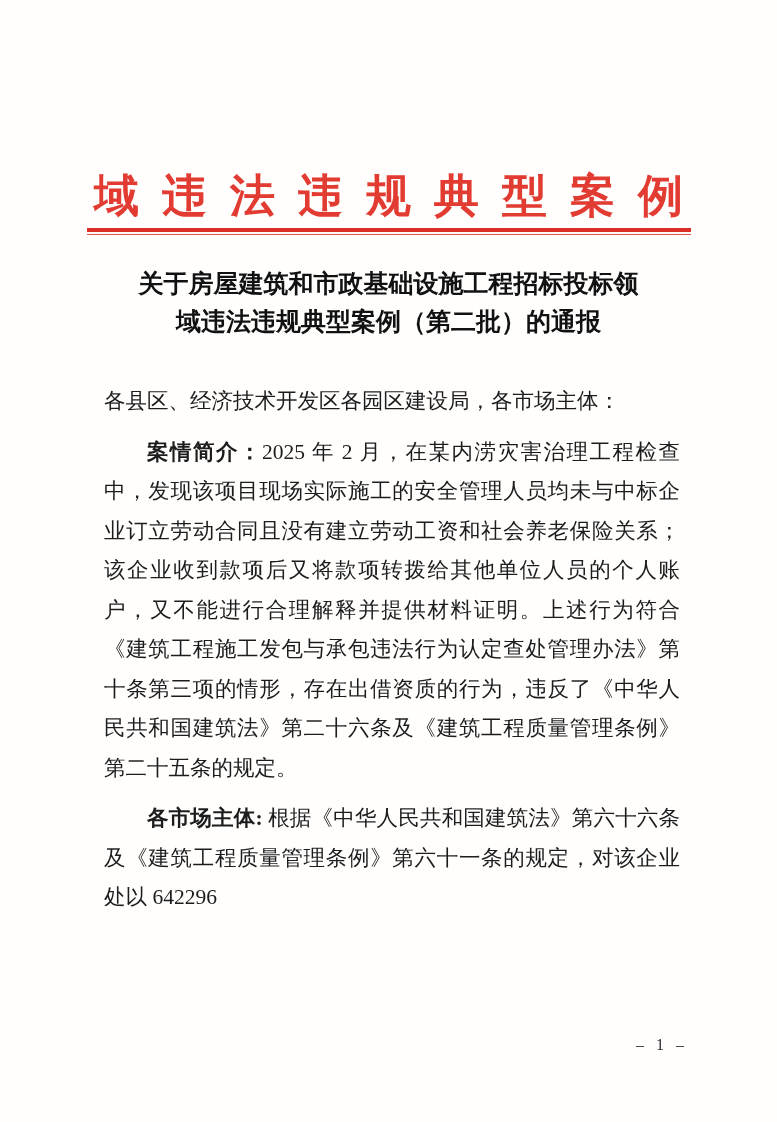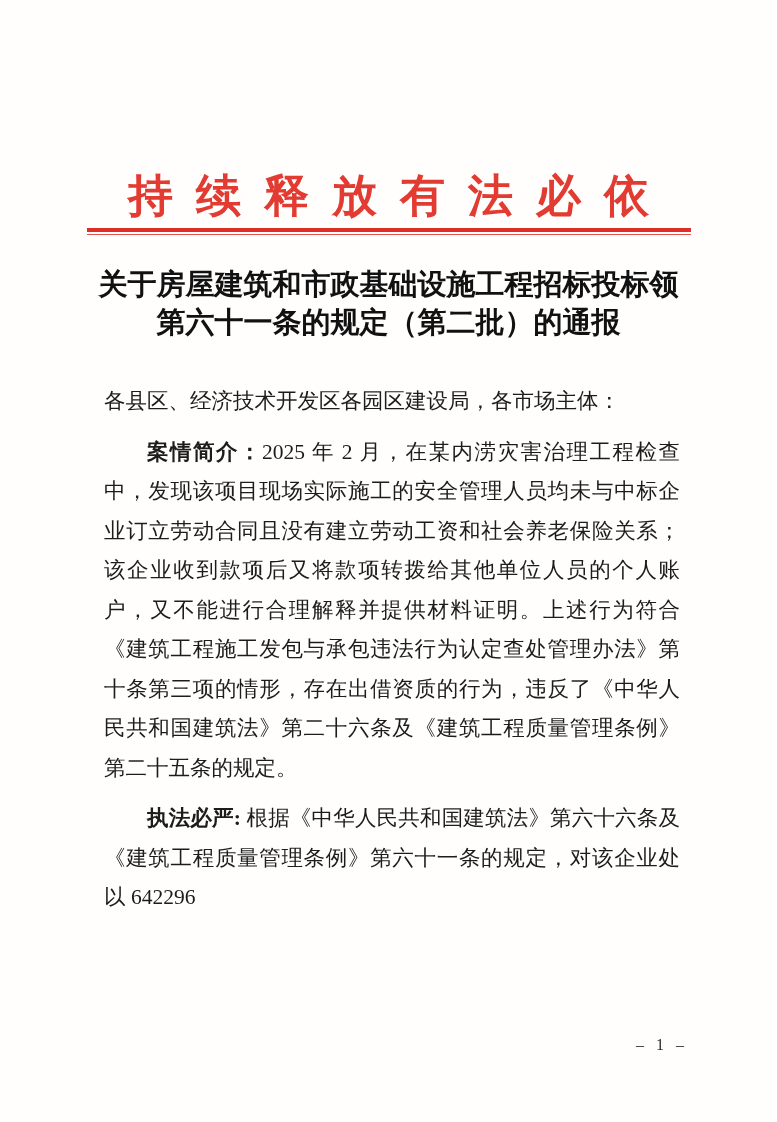--- a/index.html
+++ b/index.html
@@ -40,21 +40,21 @@
   }
   .divider .rule-thin {
     height: 1.5px;
     margin-top: 2px;
     background: #e4554d;
   }
   
   .title {
     margin: 30px 0 0 0;
     padding: 0;
-    font-size: 29px;
+    font-size: 25px;
     line-height: 38px;
     font-weight: 700;
     text-align: center;
     color: #111111;
   }
   
   .body {
     margin-top: 41px;
     padding: 0 86px 0 93px;
     font-size: 21.5px;
@@ -81,33 +81,33 @@
     letter-spacing: 4px;
     color: #2a2a30;
     white-space: nowrap;
   }
 </style>
 </head>
 <body>
 
 <div class="page">
 
-  <div class="agency">持续释放有法必依</div>
+  <div class="agency">域违法违规典型案例</div>
 
   <div class="divider">
     <div class="rule-thick"></div>
     <div class="rule-thin"></div>
   </div>
 
   <h1 class="title">
     <div class="title-line">关于房屋建筑和市政基础设施工程招标投标领</div>
-    <div class="title-line">第六十一条的规定（第二批）的通报</div>
+    <div class="title-line">域违法违规典型案例（第二批）的通报</div>
   </h1>
 
   <div class="body">
       <div class="para"><span>各县区、经济技术开发区各园区建设局，各市场主体：</span></div>
       <div class="para indent"><span class="bold">案情简介：</span><span>2025 年 2 月，在某内涝灾害治理工程检查中，发现该项目现场实际施工的安全管理人员均未与中标企业订立劳动合同且没有建立劳动工资和社会养老保险关系；该企业收到款项后又将款项转拨给其他单位人员的个人账户，又不能进行合理解释并提供材料证明。上述行为符合《建筑工程施工发包与承包违法行为认定查处管理办法》第十条第三项的情形，存在出借资质的行为，违反了《中华人民共和国建筑法》第二十六条及《建筑工程质量管理条例》第二十五条的规定。</span></div>
-      <div class="para indent"><span class="bold">执法必严: </span><span>根据《中华人民共和国建筑法》第六十六条及《建筑工程质量管理条例》第六十一条的规定，对该企业处以 642296</span></div>
+      <div class="para indent"><span class="bold">各市场主体: </span><span>根据《中华人民共和国建筑法》第六十六条及《建筑工程质量管理条例》第六十一条的规定，对该企业处以 642296</span></div>
     </div>
 
   <div class="page-number">– 1 –</div>
 
 </div>
 
 </body></html>

